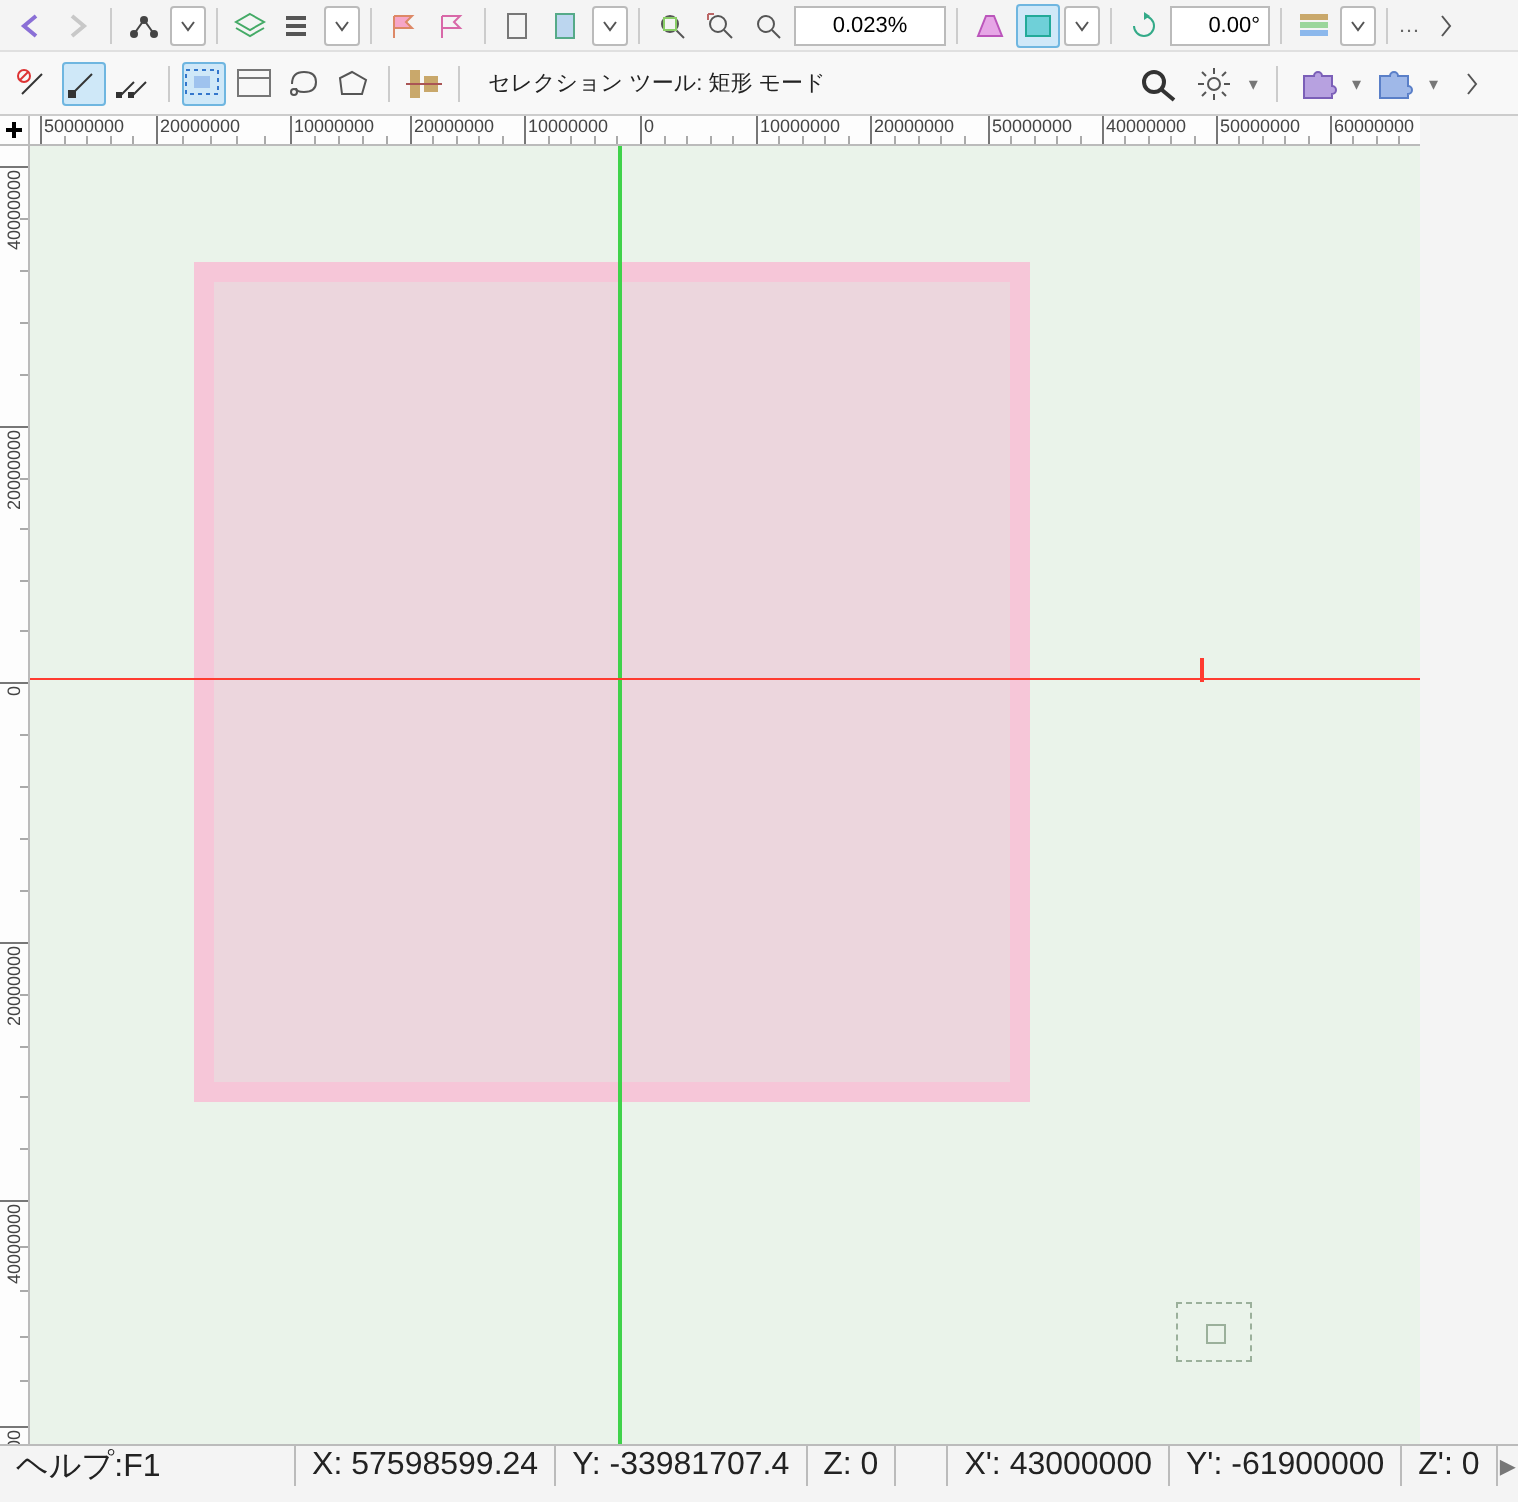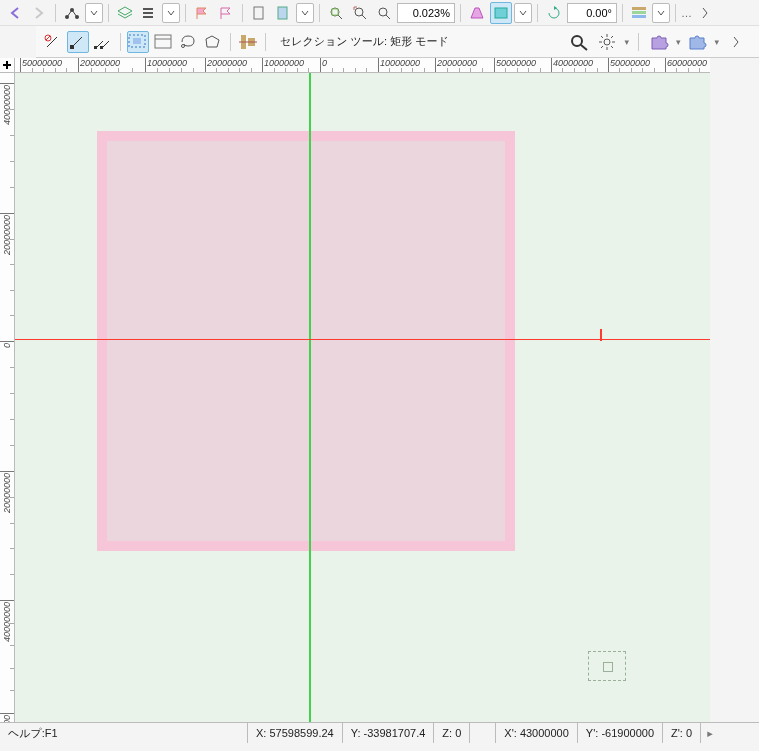--- a/index.html
+++ b/index.html
@@ -66,42 +66,40 @@
 
   
   .toolbar2 {
     display: flex;
     align-items: center;
     gap: 3px;
     padding: 4px 6px;
     border-bottom: 1px solid #ccc;
     background: #f8f8f8;
     height: 32px;
-    margin-left: 36px;
   }
   .help-label {
     font-size: 11px;
     padding-left: 8px;
     color: #222;
   }
   .right-cluster {
     margin-left: auto;
     display: flex;
     align-items: center;
     gap: 6px;
     padding-right: 6px;
   }
 
   
   .workspace {
     position: relative;
     width: 710px;
     height: 664px;
     background: #15803d;
-    font-style: italic;
   }
   .ruler-h {
     position: absolute;
     left: 15px; top: 0;
     right: 0; height: 15px;
     background: #fdfdfd;
     border-bottom: 1px solid #bbb;
     font-size: 9px;
     overflow: hidden;
   }
@@ -184,21 +182,21 @@
     width:8px; height:8px; border:1px solid #9bb09b;
   }
 
   
   .statusbar {
     display: flex;
     align-items: stretch;
     height: 21px;
     border-top: 1px solid #bbb;
     background: #f4f4f4;
-    font-size: 11px;
+    font-size: 16px;
   }
   .statusbar .cell {
     border-right: 1px solid #bbb;
     padding: 3px 8px;
     display: flex;
     align-items: center;
     white-space: nowrap;
   }
   .statusbar .spacer { flex: 0 0 auto; }
   .statusbar .end-arrow {
@@ -306,21 +304,21 @@
         <path d="M9 9 L13 13" stroke="#555"></path>
         <path d="M1 1 L4 1 M1 1 L1 4" stroke="#b66"></path>
       </svg>
   </div>
   <div class="btn">
     <svg width="14" height="14">
         <circle cx="6" cy="6" r="4" fill="none" stroke="#555"></circle>
         <path d="M9 9 L13 13" stroke="#555"></path>
       </svg>
   </div>
-  <input class="num-input" style="width: 58px; text-align: right;" value="0.023%">
+  <input class="num-input" style="width: 76px; text-align: center;" value="0.023%">
 
   <div class="sep"></div>
 
   <div class="btn">
     <svg width="16" height="14">
         <path d="M2 12 L6 2 L10 2 L14 12 Z" fill="#e6a6e6" stroke="#b5b"></path>
       </svg>
   </div>
   <div class="btn active">
     <svg width="16" height="14">

